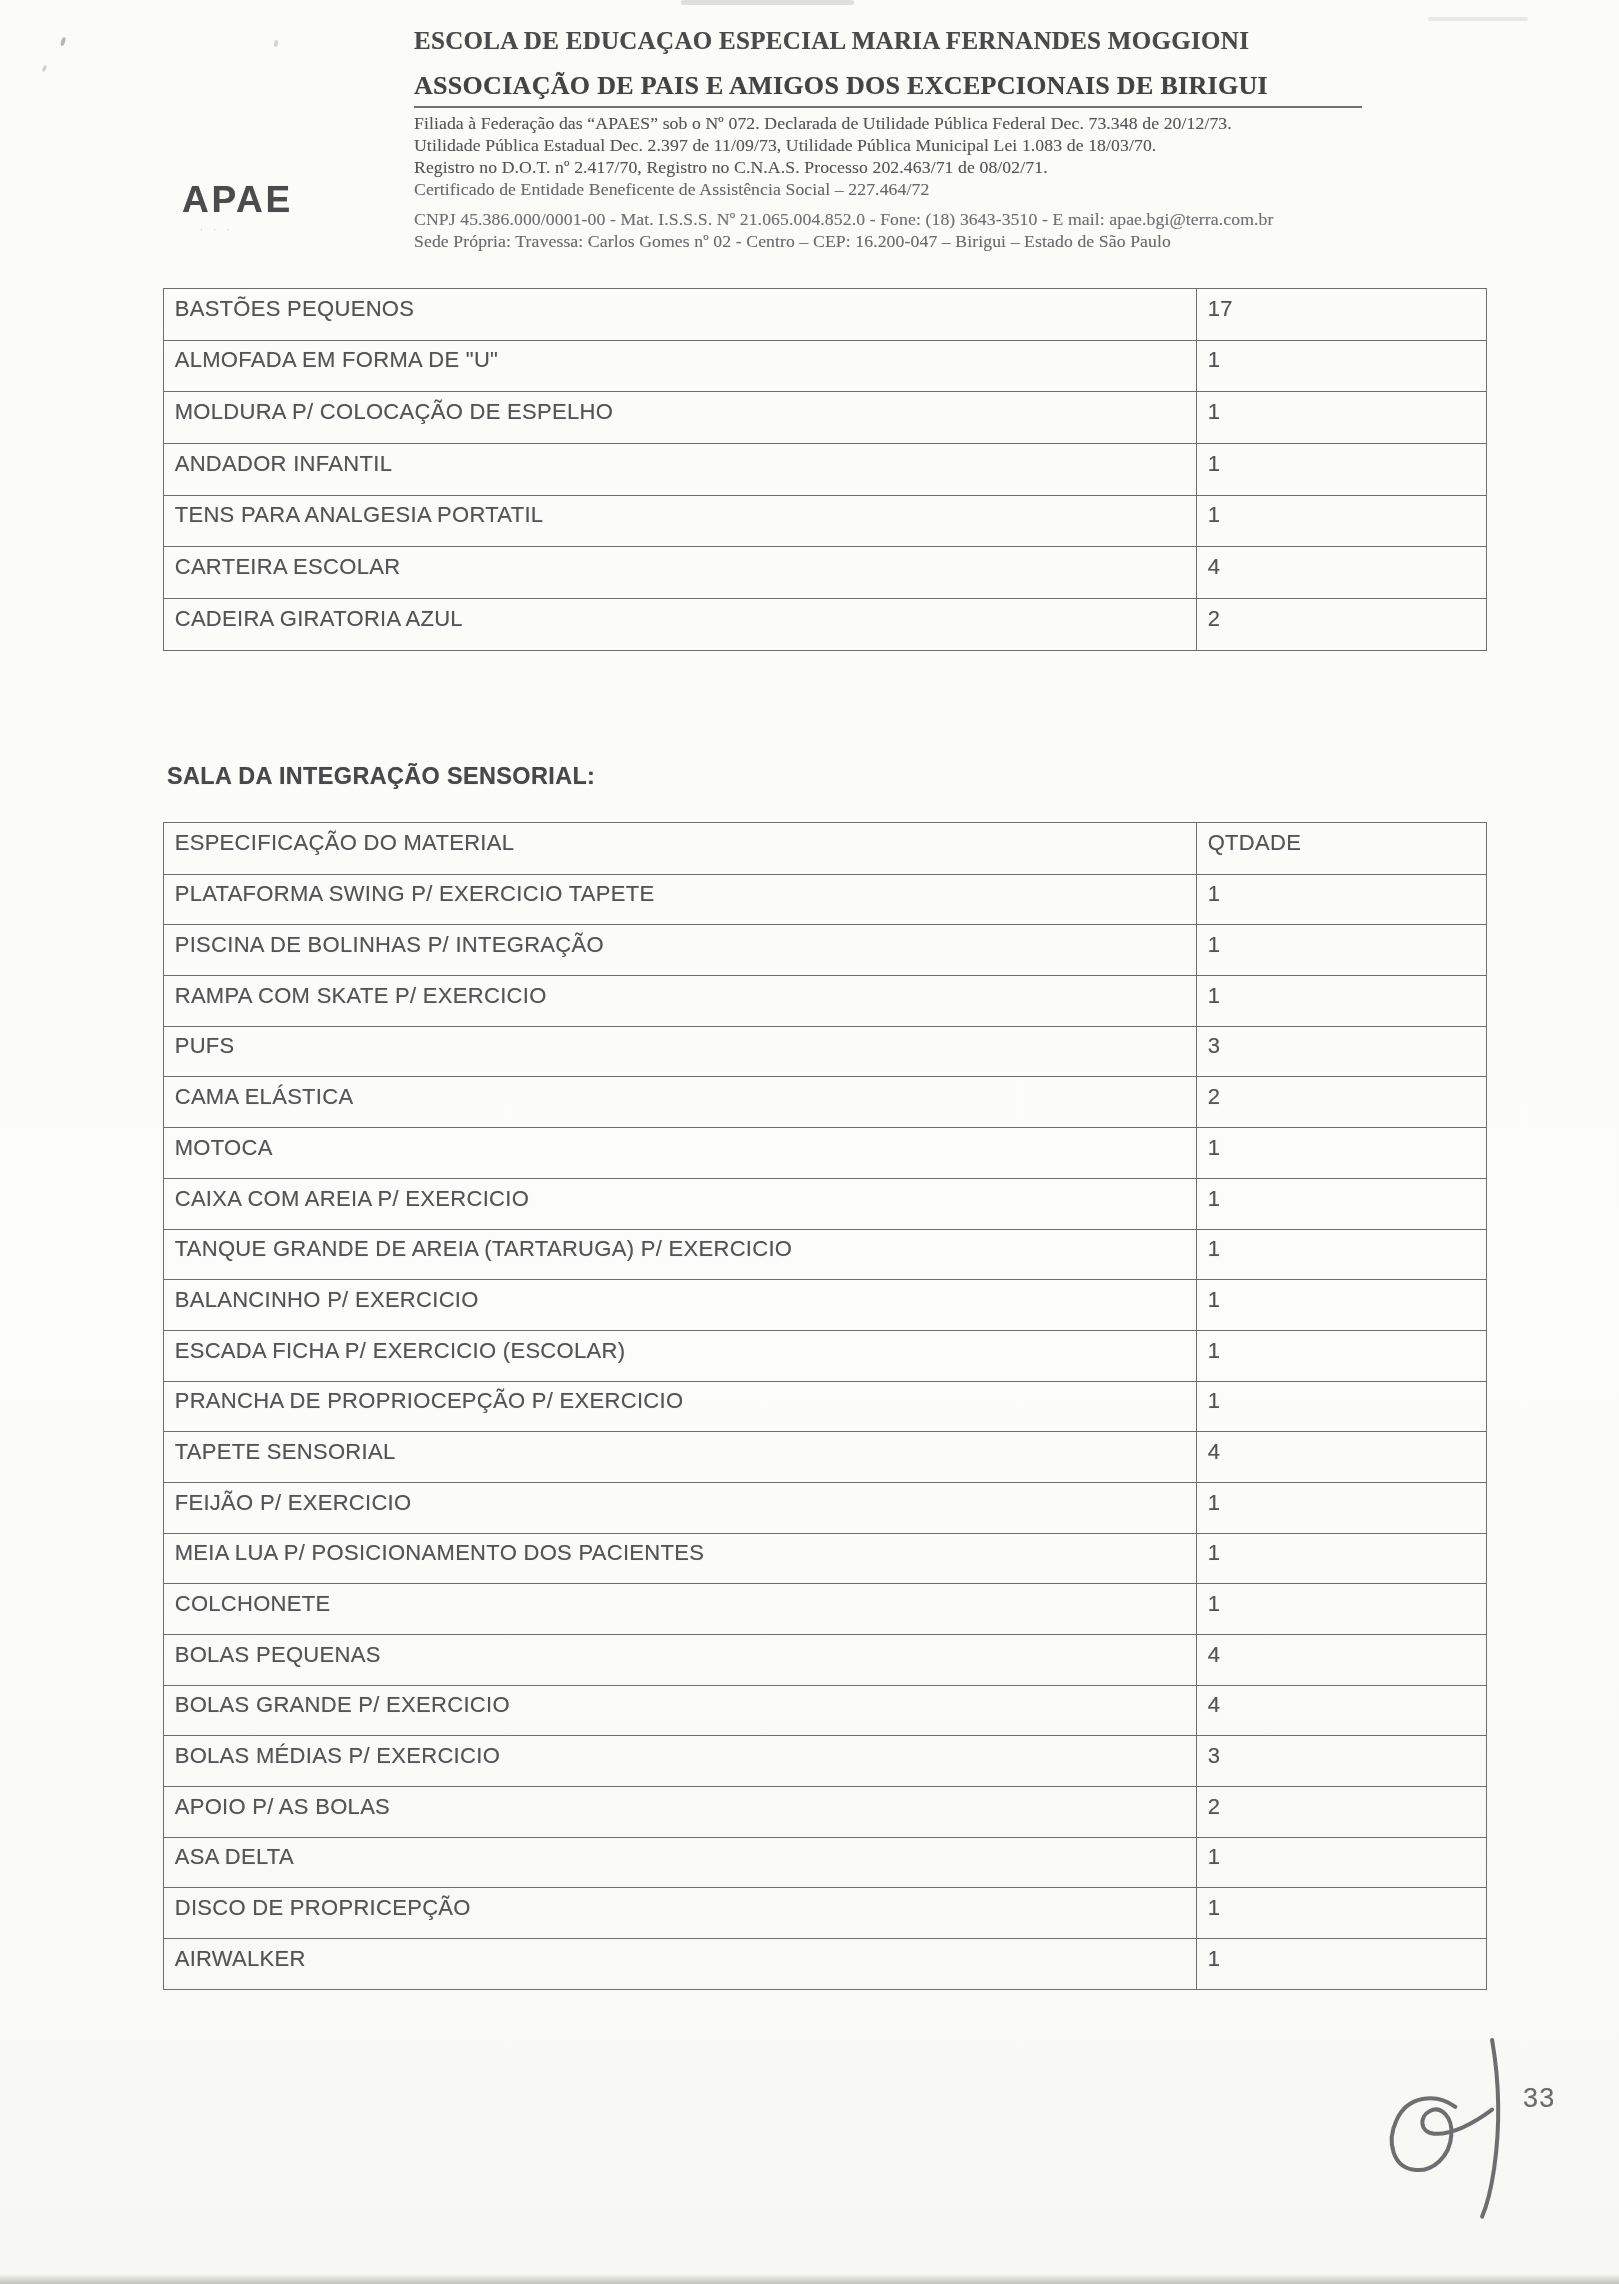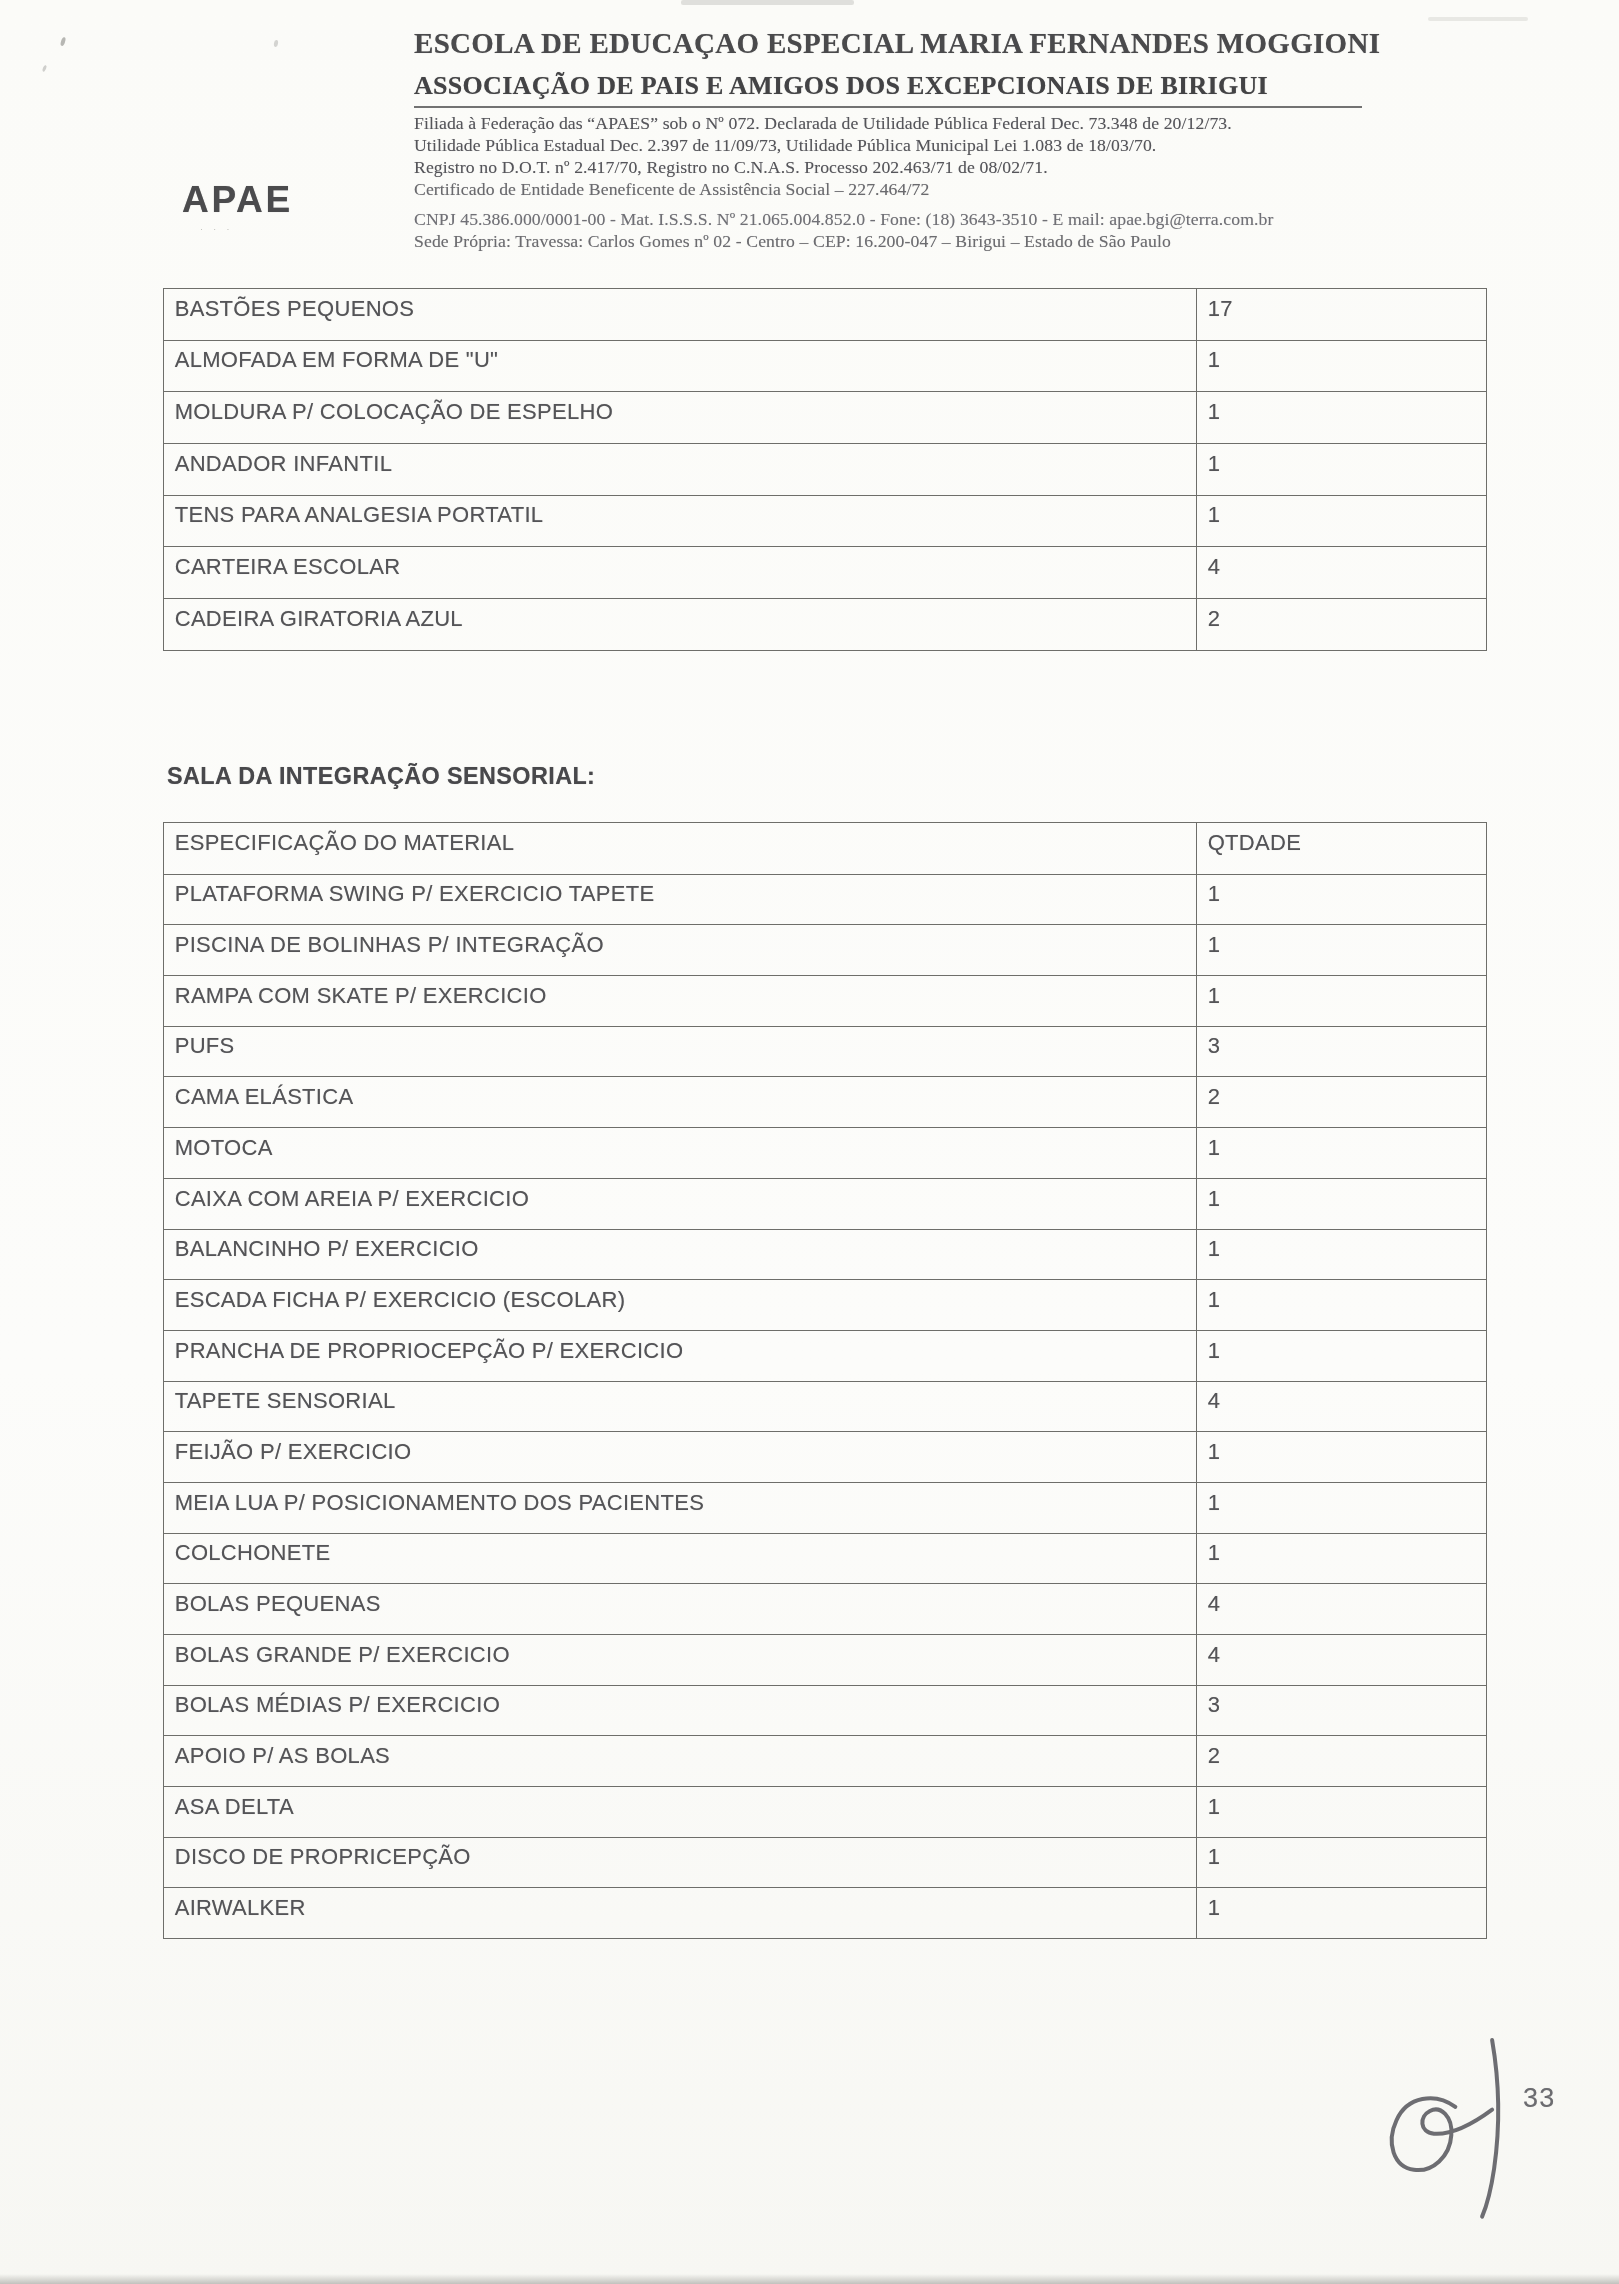--- a/index.html
+++ b/index.html
@@ -25,21 +25,21 @@
     position:absolute;left:200px;top:224px;
     font-size:8.7px;letter-spacing:4px;color:#b9b9b4;
   }
   .hdr{
     position:absolute;left:414px;top:32px;width:1041px;
     font-family:"Liberation Serif",serif;color:#3f3f41;
   }
   .hdr-line1-clip{height:29px;overflow:hidden;}
   .hdr-line1{
     display:block;margin-top:-4.7px;
-    font-size:29px;font-weight:bold;letter-spacing:0.3px;
+    font-size:25px;font-weight:bold;letter-spacing:0.3px;
     color:#4a4a4c;text-shadow:0 0 0.7px rgba(70,70,70,.5);
     white-space:nowrap;
   }
   .hdr-line2{
     font-size:26px;font-weight:bold;letter-spacing:0.3px;
     color:#434345;text-shadow:0 0 0.7px rgba(60,60,60,.5);
     white-space:nowrap;margin-top:10px;
   }
   .hdr-rule{
     width:948px;height:0;border-top:2px solid #59595b;margin-top:5.3px;opacity:.85;
@@ -219,20 +219,24 @@
         <tr>
           <td>MOTOCA</td>
           <td>1</td>
         </tr>
 
         <tr>
           <td>CAIXA COM AREIA P/ EXERCICIO</td>
           <td>1</td>
         </tr>
 
+        <tr>
+          <td>TANQUE GRANDE DE AREIA (TARTARUGA) P/ EXERCICIO</td>
+          <td>1</td>
+        </tr>
 
         <tr>
           <td>BALANCINHO P/ EXERCICIO</td>
           <td>1</td>
         </tr>
 
         <tr>
           <td>ESCADA FICHA P/ EXERCICIO (ESCOLAR)</td>
           <td>1</td>
         </tr>

